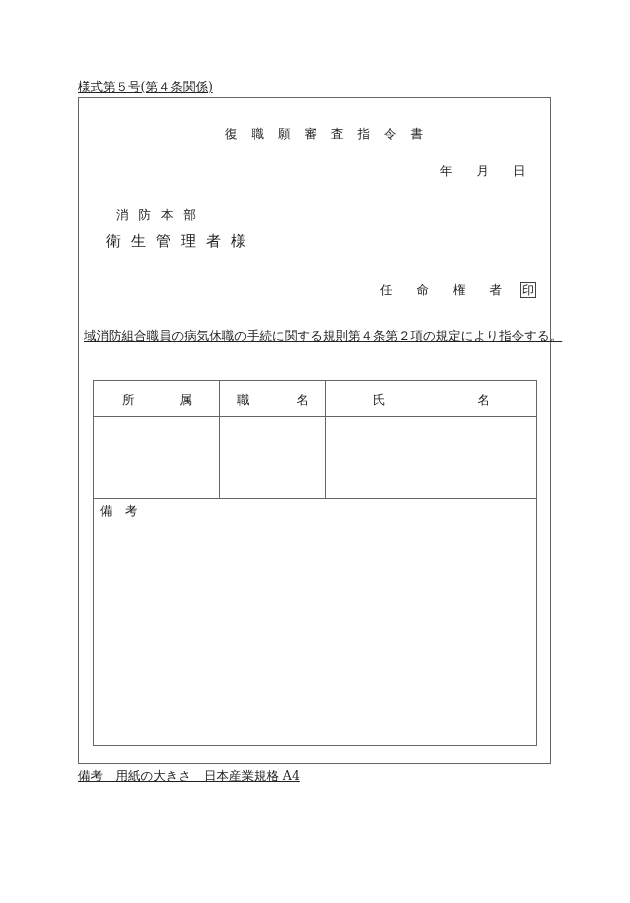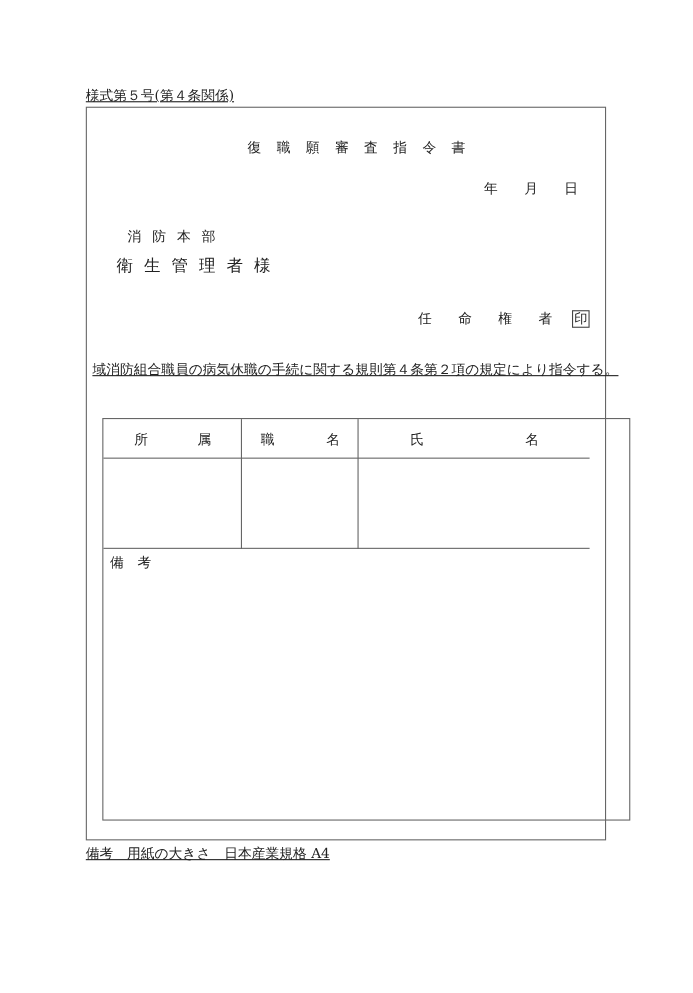--- a/index.html
+++ b/index.html
@@ -69,21 +69,21 @@
     left: 84px; top: 326px;
     width: 462px;
     font-size: 12.5px;
     line-height: 19px;
   }
   .body-text .l1 { padding-left: 12px; white-space: nowrap; }
   .body-text .l2 { white-space: nowrap; }
 
   .tbl {
     left: 93px; top: 380px;
-    width: 480px; height: 366px;
+    width: 444px; height: 366px;
     border: 1px solid #666;
     box-sizing: border-box;
   }
   .hline { position: absolute; height: 1px; background: #666; }
   .vline { position: absolute; width: 1px; background: #666; }
   .th {
     position: absolute;
     font-size: 12.5px;
     white-space: nowrap;
   }

